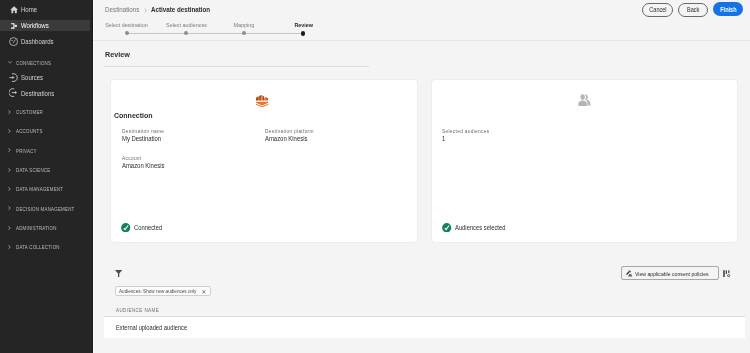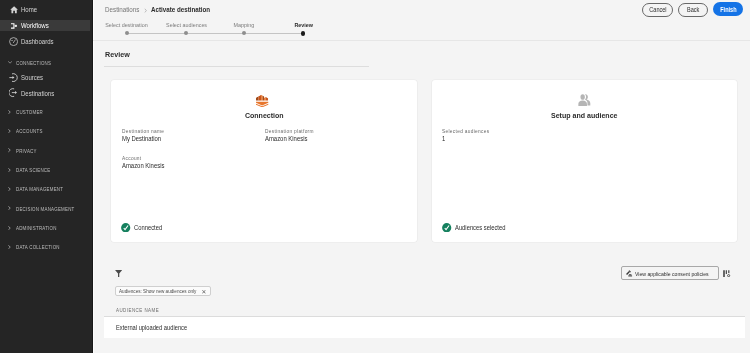--- a/index.html
+++ b/index.html
@@ -73,21 +73,21 @@
   .section-title .nw { transform:scaleX(0.92); }
   .hr { position:absolute; left:11px; width:265px; top:65.6px; height:1px; background:#dddddd; }
 
   
   .card { position:absolute; top:80px; height:161.5px; background:#ffffff; border-radius:3px;
           box-shadow:0 0 0 0.6px #e8e8e8; }
   .card.left  { left:18px;  width:306px; }
   .card.right { left:339px; width:305px; }
 
   .card-icon { position:absolute; left:0; right:0; top:94px; height:13px; display:flex; align-items:center; justify-content:center; }
-  .card-title { position:absolute; left:0; right:0; text-align:center; font-size:8.1px; line-height:8px; font-weight:bold;text-decoration:underline; }
+  .card-title { position:absolute; left:0; right:0; text-align:left; font-size:8.1px; line-height:8px; font-weight:bold;text-decoration:underline; }
 
   .fld { position:absolute; }
   .fld .k { font-size:5.5px; line-height:5px; color:#6a6a6a; letter-spacing:0.36px; }
   .fld .v { font-size:6.8px; line-height:6px; color:#2c2c2c; margin-top:2.3px; }
 
   .status { position:absolute; left:10.2px; top:142.6px; display:flex; align-items:center; }
   .status .cico { width:9.4px; height:9.4px; display:flex; flex:0 0 9.4px; }
   .status .txt { font-size:6.7px; line-height:7px; margin-left:3.6px; }
 
   
@@ -350,21 +350,20 @@
     <section class="card right">
       <div class="card-icon" style="top:13.5px; height:13px;">
         <svg viewBox="0 0 40 36" width="14.1" height="12.5">
           <g fill="#b5b5b5">
             <path d="M23.8 0.5c4.4 0 7.3 3.4 7.3 8 0 3.4-1.6 6.3-4 7.6 5.6 1.6 10.9 5 10.9 10.2V33h-8.2v-7.6c0-4.6-3.6-7.9-7.9-9.3 2.4-1.3 4-4.2 4-7.6 0-3.3-1.5-6.1-3.7-7.5z"></path>
             <ellipse cx="16" cy="8.8" rx="6.3" ry="8.1"></ellipse>
             <path d="M16 18.4c7.4 0 12.4 4.2 12.4 9.7V35.5H3.6V28.1c0-5.5 5-9.7 12.4-9.7z"></path>
           </g>
         </svg>
       </div>
-      <div class="card-title" style="top:32.4px;"><span class="nwc">Setup and audience</span></div>
 
       <div class="fld" style="left:10.4px; top:48.6px;">
         <div class="k"><span class="nw">Selected audiences</span></div>
         <div class="v"><span class="nw">1</span></div>
       </div>
 
       <div class="status">
         <span class="cico">
           <svg viewBox="0 0 36 36" width="9.4" height="9.4">
               <circle cx="18" cy="18" r="17.6" fill="#15805e"></circle>

